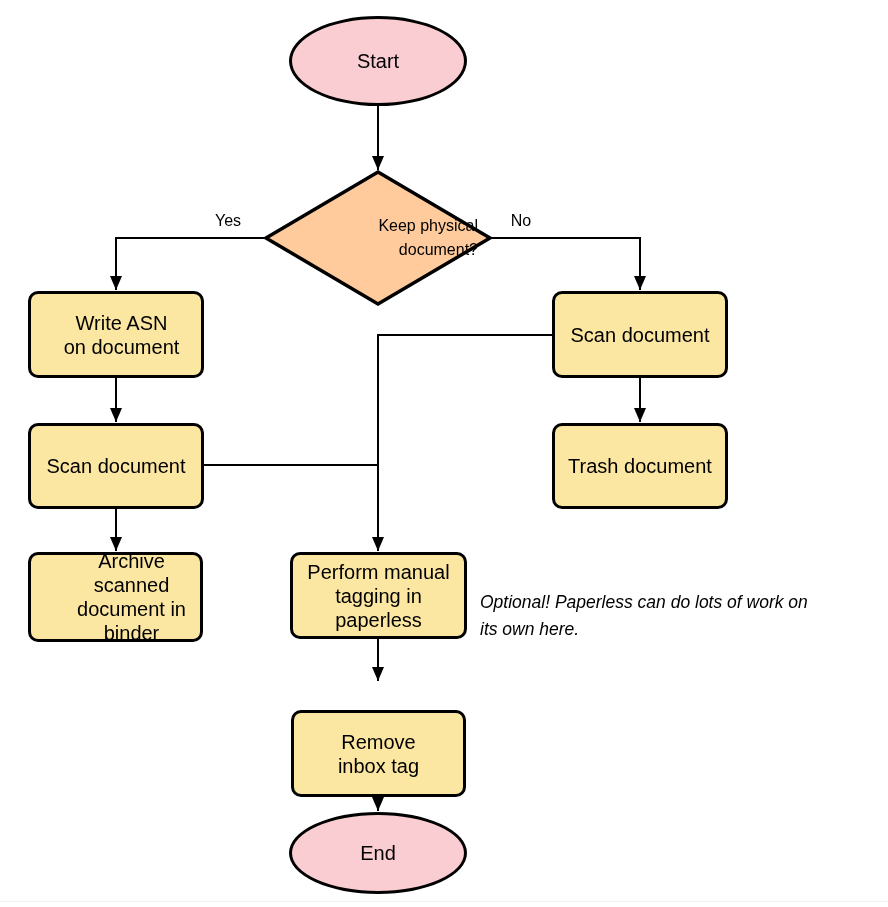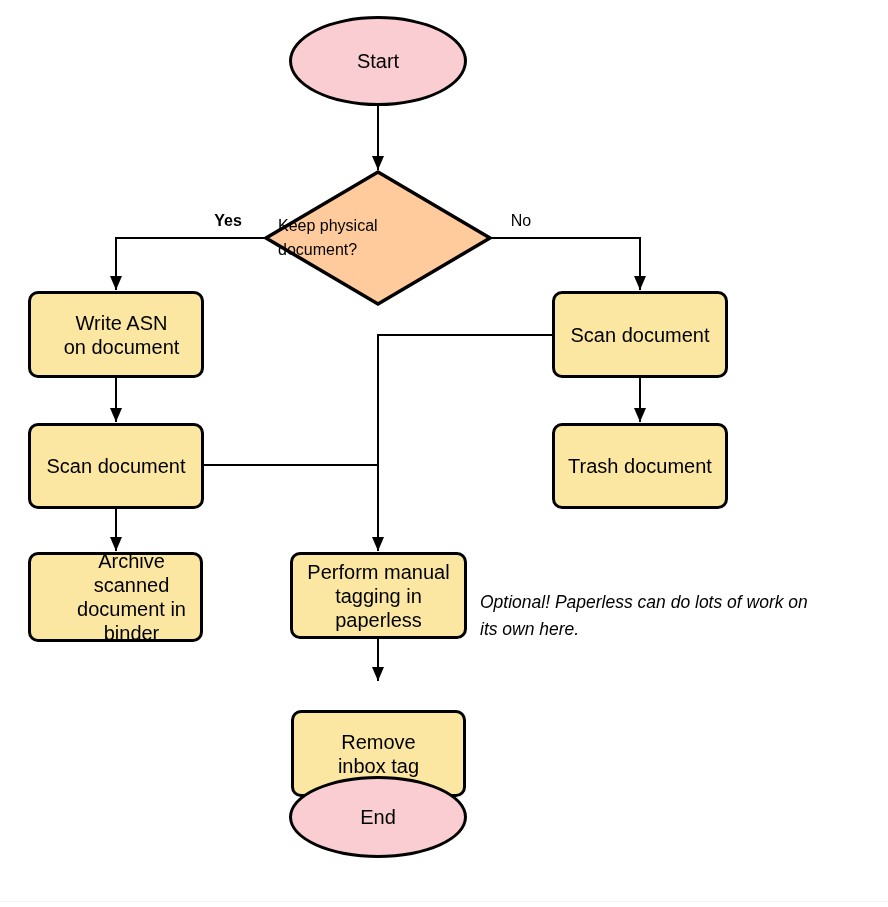--- a/index.html
+++ b/index.html
@@ -47,21 +47,21 @@
     border: 3px solid #000000;
     border-radius: 10px;
   }
   .terminal {
     background: #F9CDD1;
     border: 3px solid #000000;
     border-radius: 50%;
   }
   .diamond-label {
     position: absolute;
-    text-align: left;
+    text-align: right;
     font-size: 16px;
     line-height: 24px;
     white-space: pre-line;
   }
   .edge-label {
     position: absolute;
     font-size: 16px;
     line-height: 18px;
     text-align: center;
   }
@@ -108,21 +108,21 @@
     <polygon class="diamond-shape" points="378,172 490,238 378,304 266,238"></polygon>
   </svg>
 
   <div class="node terminal" style="left:289px; top:16px; width:178px; height:90px;">
     <span>Start</span>
   </div>
 
   <div class="diamond-label" style="left:278px; top:214px; width:200px;">Keep physical
 document?</div>
 
-  <div class="edge-label" style="left:208px; top:212px; width:40px;font-weight:bold;">Yes</div>
+  <div class="edge-label" style="left:208px; top:212px; width:40px;">Yes</div>
   <div class="edge-label" style="left:501px; top:212px; width:40px;">No</div>
 
   <div class="node process" style="left:28px; top:291px; width:176px; height:87px;padding-left:11px;">
     <span>Write ASN
 on document</span>
   </div>
 
   <div class="node process" style="left:28px; top:423px; width:176px; height:86px;">
     <span>Scan document</span>
   </div>
@@ -148,19 +148,19 @@
   </div>
 
   <div class="note" style="left:480px; top:589px; width:405px;">Optional! Paperless can do lots of work on
 its own here.</div>
 
   <div class="node process" style="left:291px; top:682px; width:175px; height:87px;margin-top:28px;">
     <span>Remove
 inbox tag</span>
   </div>
 
-  <div class="node terminal" style="left:289px; top:776px; width:178px; height:82px;">
+  <div class="node terminal" style="left:289px; top:812px; width:178px; height:82px;">
     <span>End</span>
   </div>
 
   <div class="bottom-divider"></div>
 
 </div>
 
 </body></html>

